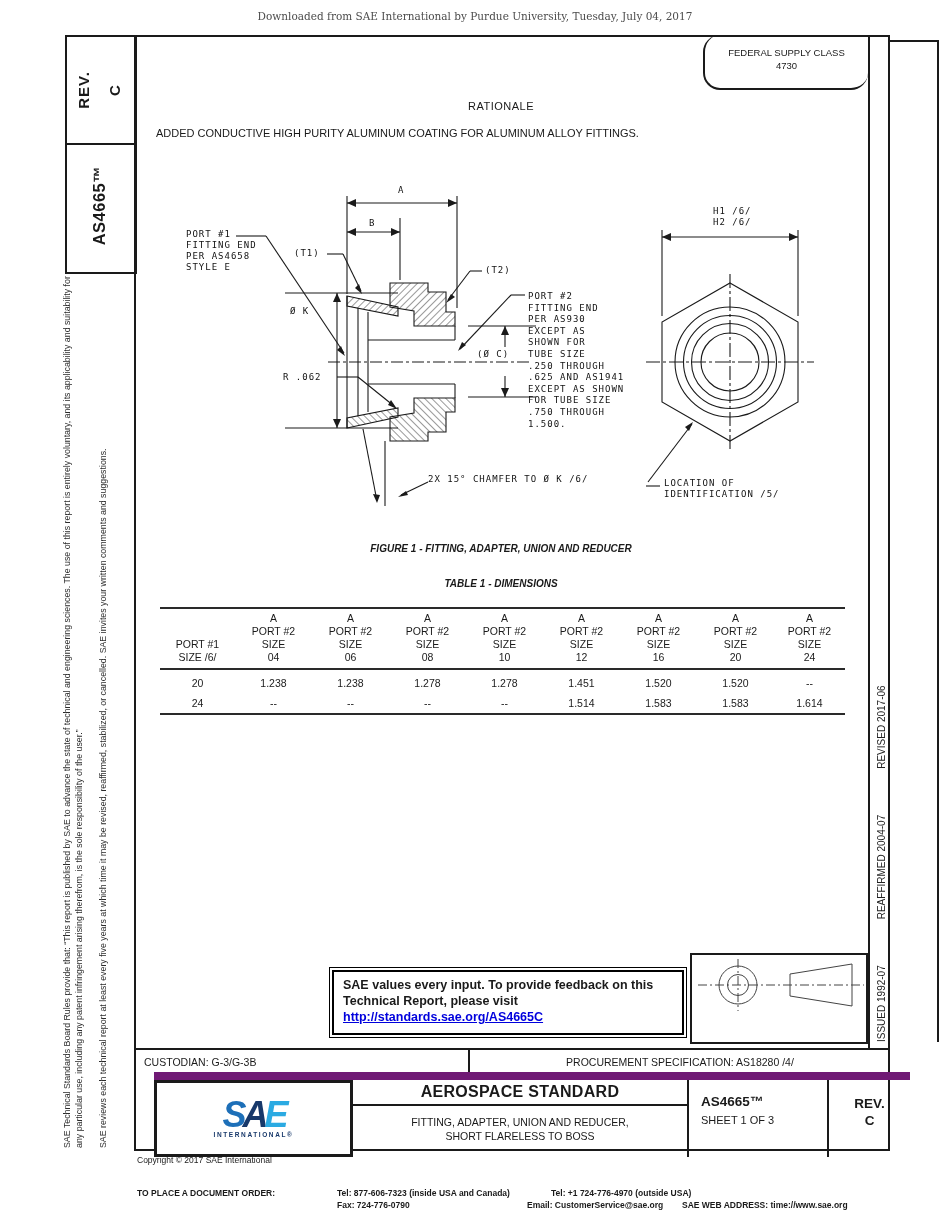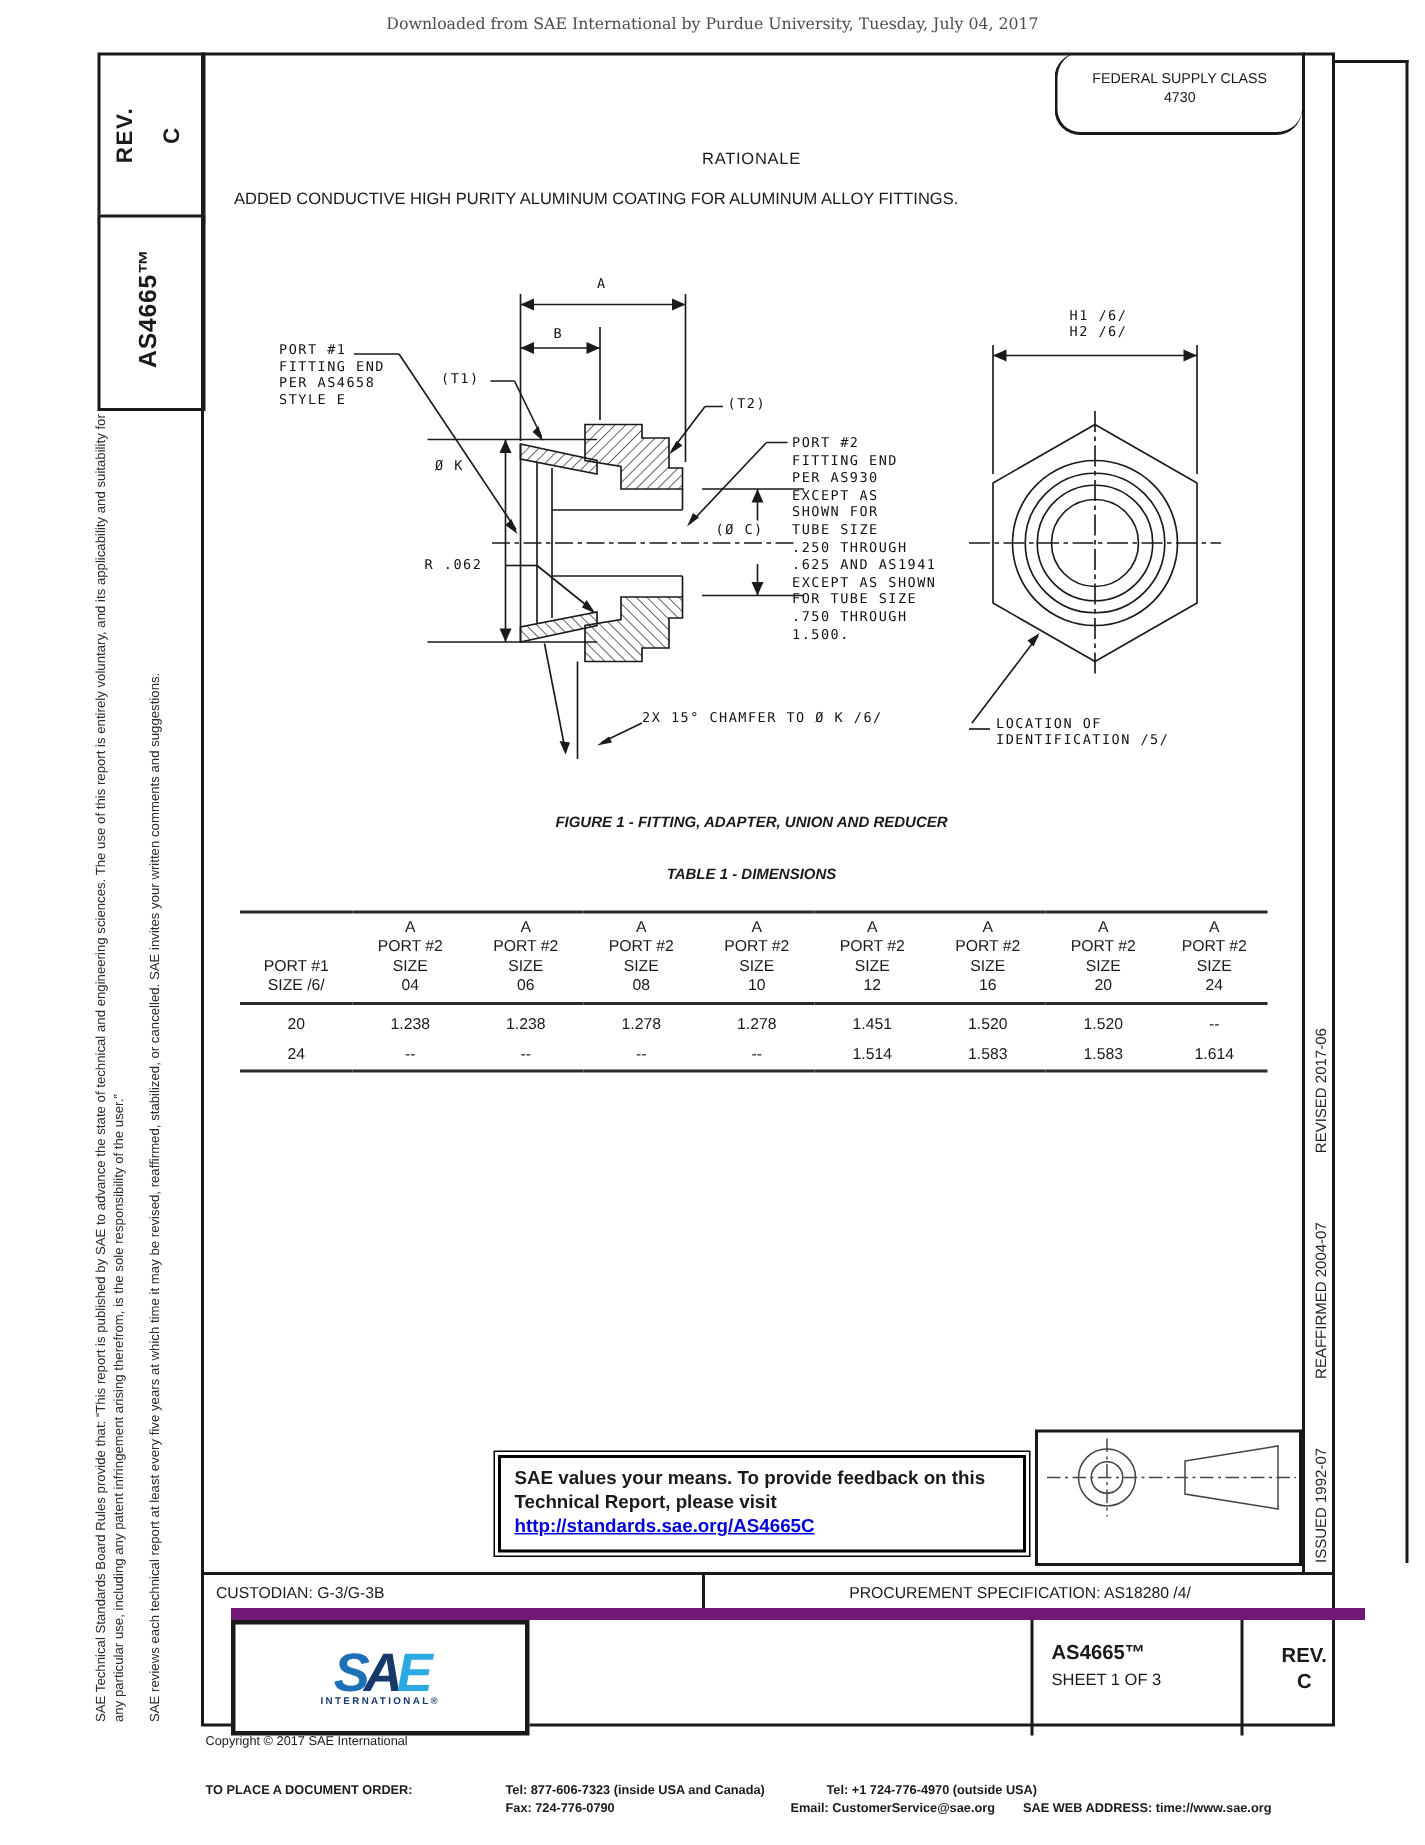--- a/index.html
+++ b/index.html
@@ -327,21 +327,21 @@
         <td>1.514</td>
         <td>1.583</td>
         <td>1.583</td>
         <td>1.614</td>
       </tr>
     </tbody>
   </table>
 </div>
 
 <div class="abs feedback" style="left:332px;top:970px;width:330px;height:51px;">
-  <div>SAE values your means. To provide feedback on this</div>
+  <div>SAE values every input. To provide feedback on this</div>
   <div>Technical Report, please visit</div>
   <a>http://standards.sae.org/AS4665C</a>
 </div>
 
 <div class="abs tap" style="left:690px;top:953px;width:174px;height:87px;">
   <svg width="174" height="59" viewBox="0 0 174 59">
     <g stroke="#444" stroke-width="1" fill="none">
       <path d="M6,30 H172" stroke-dasharray="9 3 2 3"></path>
       <path d="M46,4 V56" stroke-dasharray="9 3 2 3"></path>
       <circle cx="46" cy="30" r="19"></circle>
@@ -354,20 +354,25 @@
 <div class="abs admin-row" style="left:134px;top:1048px;width:756px;box-sizing:border-box;">
   <div class="admin-left">CUSTODIAN: G-3/G-3B</div>
   <div class="admin-right">PROCUREMENT SPECIFICATION: AS18280 /4/</div>
 </div>
 
 <div class="abs tb" style="left:134px;top:1072px;width:756px;height:77px;">
   <div class="abs logo-cell" style="left:0;top:0;width:199px;height:77px;">
     <div class="logo-letters"><span style="color:#1d6fb8;">S</span><span style="color:#17386a;">A</span><span style="color:#2baae2;">E</span></div>
     <div class="logo-sub">INTERNATIONAL®</div>
   </div>
+  <div class="abs title-cell" style="left:199px;top:0;width:334px;height:77px;">
+    <div class="kind">AEROSPACE STANDARD</div>
+    <div class="subtitle pre">FITTING, ADAPTER, UNION AND REDUCER,
+SHORT FLARELESS TO BOSS</div>
+  </div>
   <div class="abs num-cell" style="left:533px;top:0;width:140px;height:77px;">
     <div class="docnum">AS4665™</div>
     <div class="sheet">SHEET 1 OF 3</div>
   </div>
   <div class="abs rev-cell" style="left:673px;top:0;width:83px;height:77px;">
     <div>REV.</div>
     <div>C</div>
   </div>
 </div>
 

